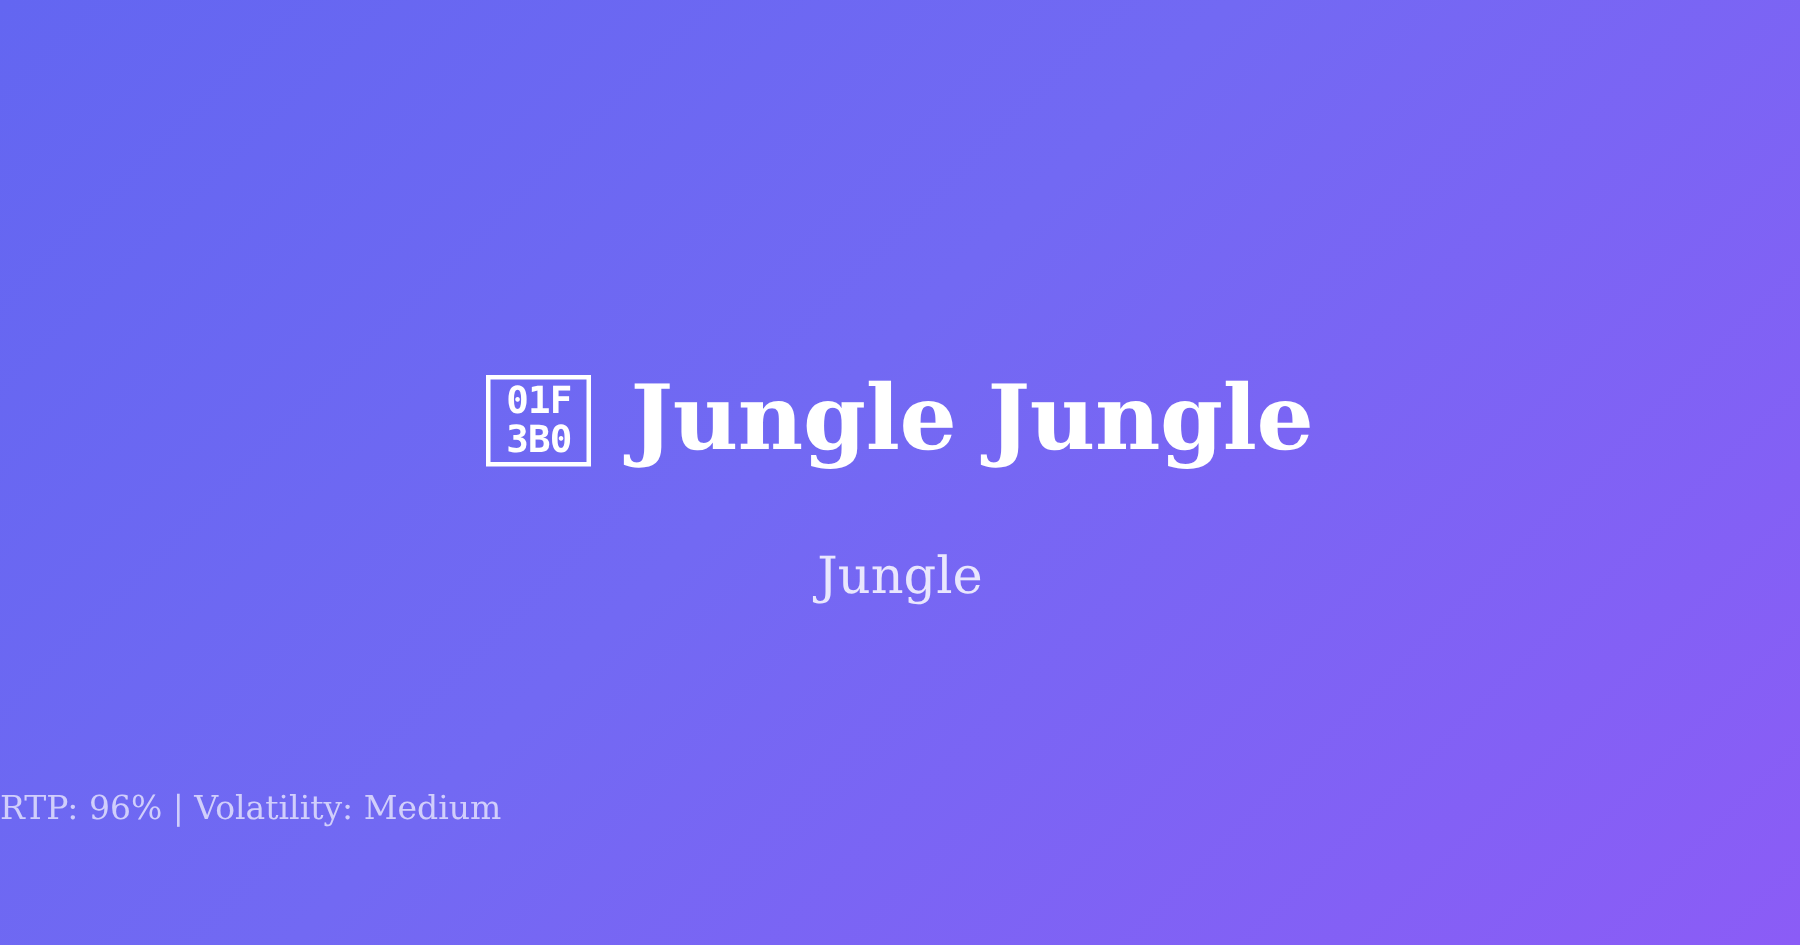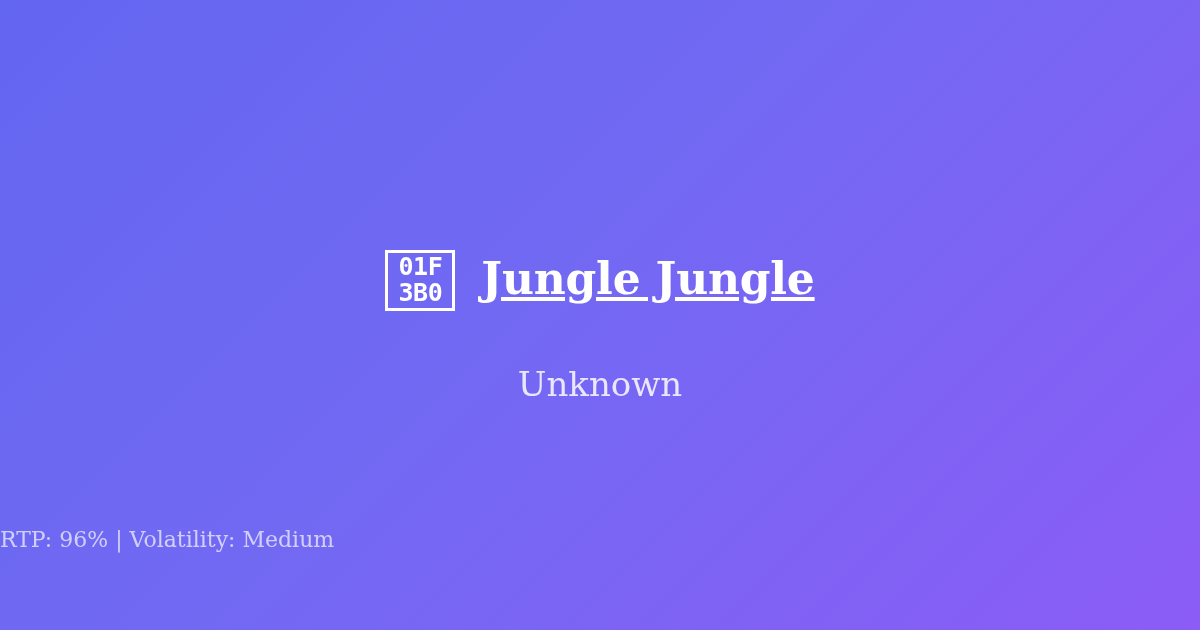--- a/index.html
+++ b/index.html
@@ -64,26 +64,25 @@
     letter-spacing: -0.5px;
     color: #ffffff;
     line-height: 1.03;
     display: block;
   }
 
   .game-title {
     flex: 0 0 auto;
     font-family: "DejaVu Serif", "Liberation Serif", serif;
     font-weight: 700;
-    font-size: 44px;
+    font-size: 60px;
     line-height: 1;
     color: #ffffff;
     white-space: nowrap;
     letter-spacing: -0.2px;
-    text-decoration: underline;
   }
 
   
   .provider {
     position: absolute;
     top: 364px;
     left: 0;
     right: 0;
     text-align: center;
     font-family: "DejaVu Serif", "Liberation Serif", serif;
@@ -118,17 +117,17 @@
 
     <span class="tofu">
       <span class="tofu-row">01F</span>
       <span class="tofu-row">3B0</span>
     </span>
 
     <h1 class="game-title">Jungle Jungle</h1>
 
   </div>
 
-  <div class="provider">Unknown</div>
+  <div class="provider">Jungle</div>
 
   <div class="meta">RTP: 96% | Volatility: Medium</div>
 
 </div>
 
 </body></html>

